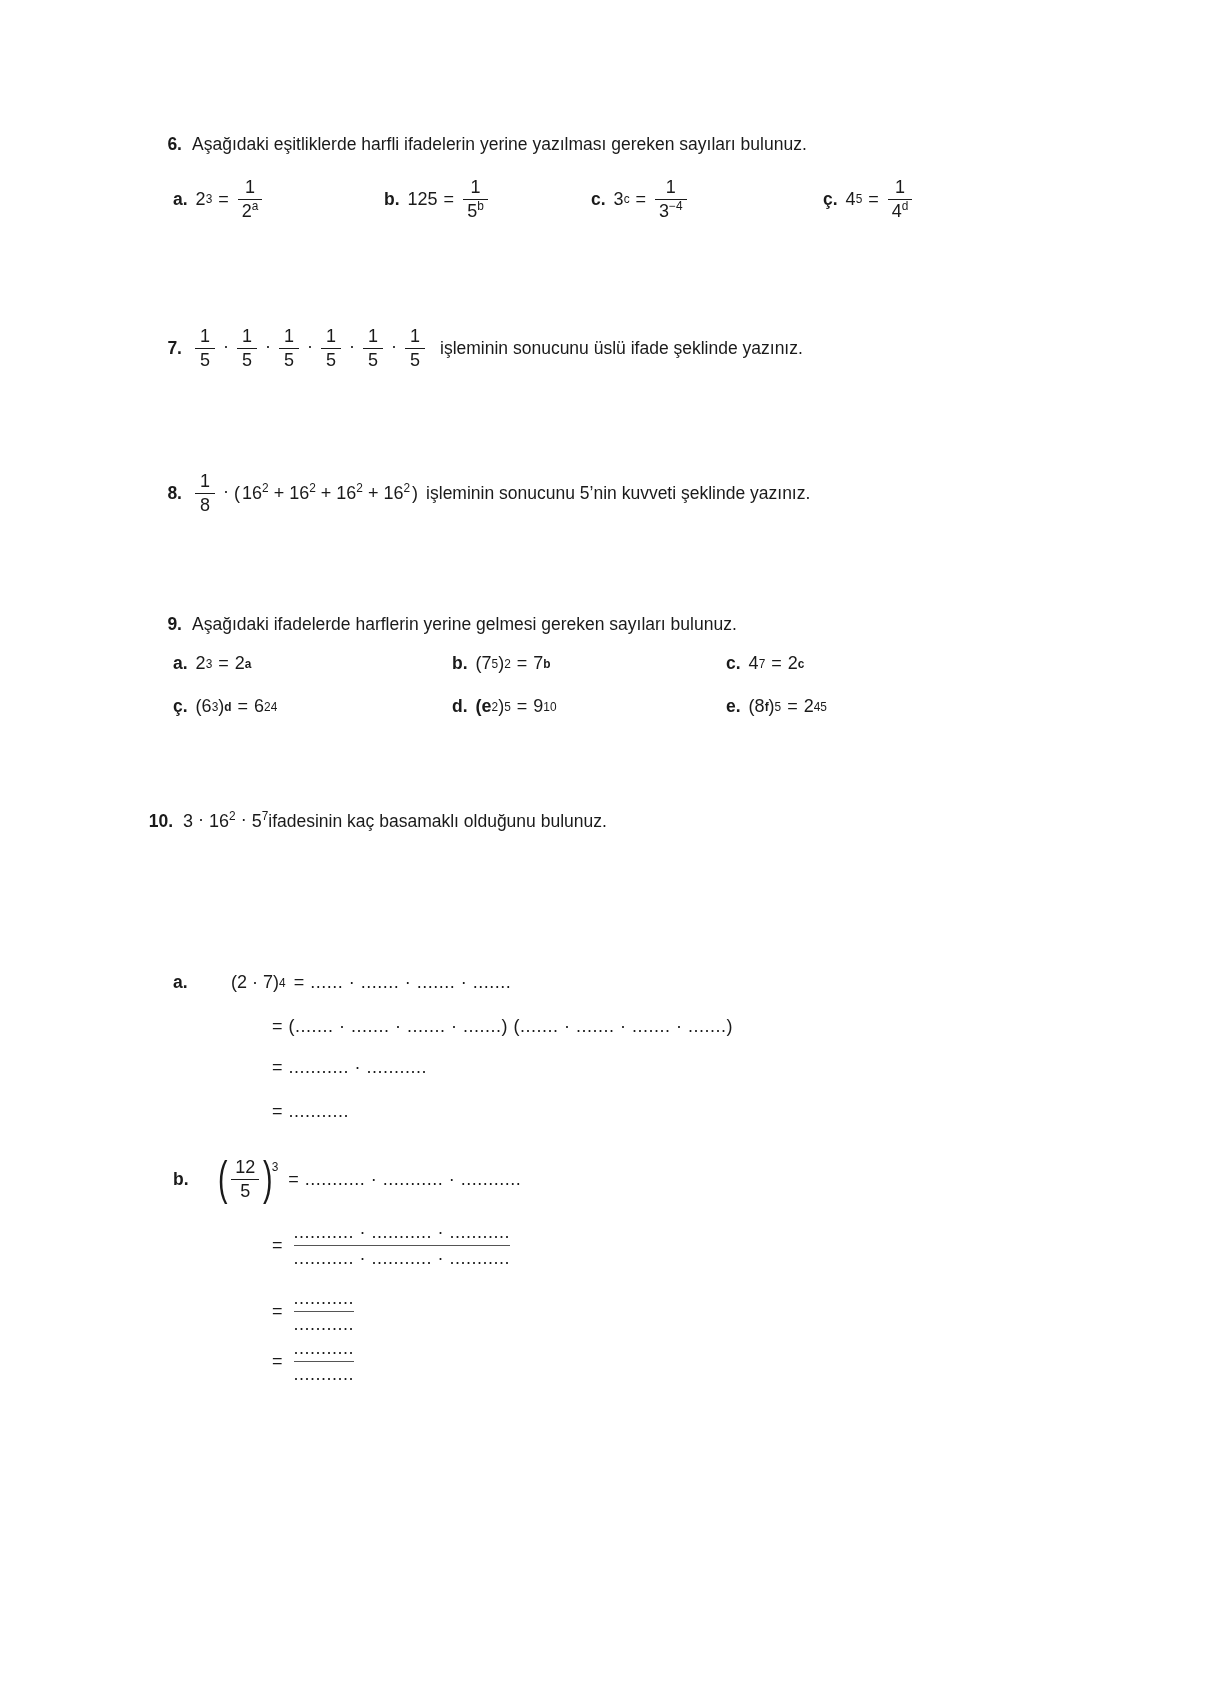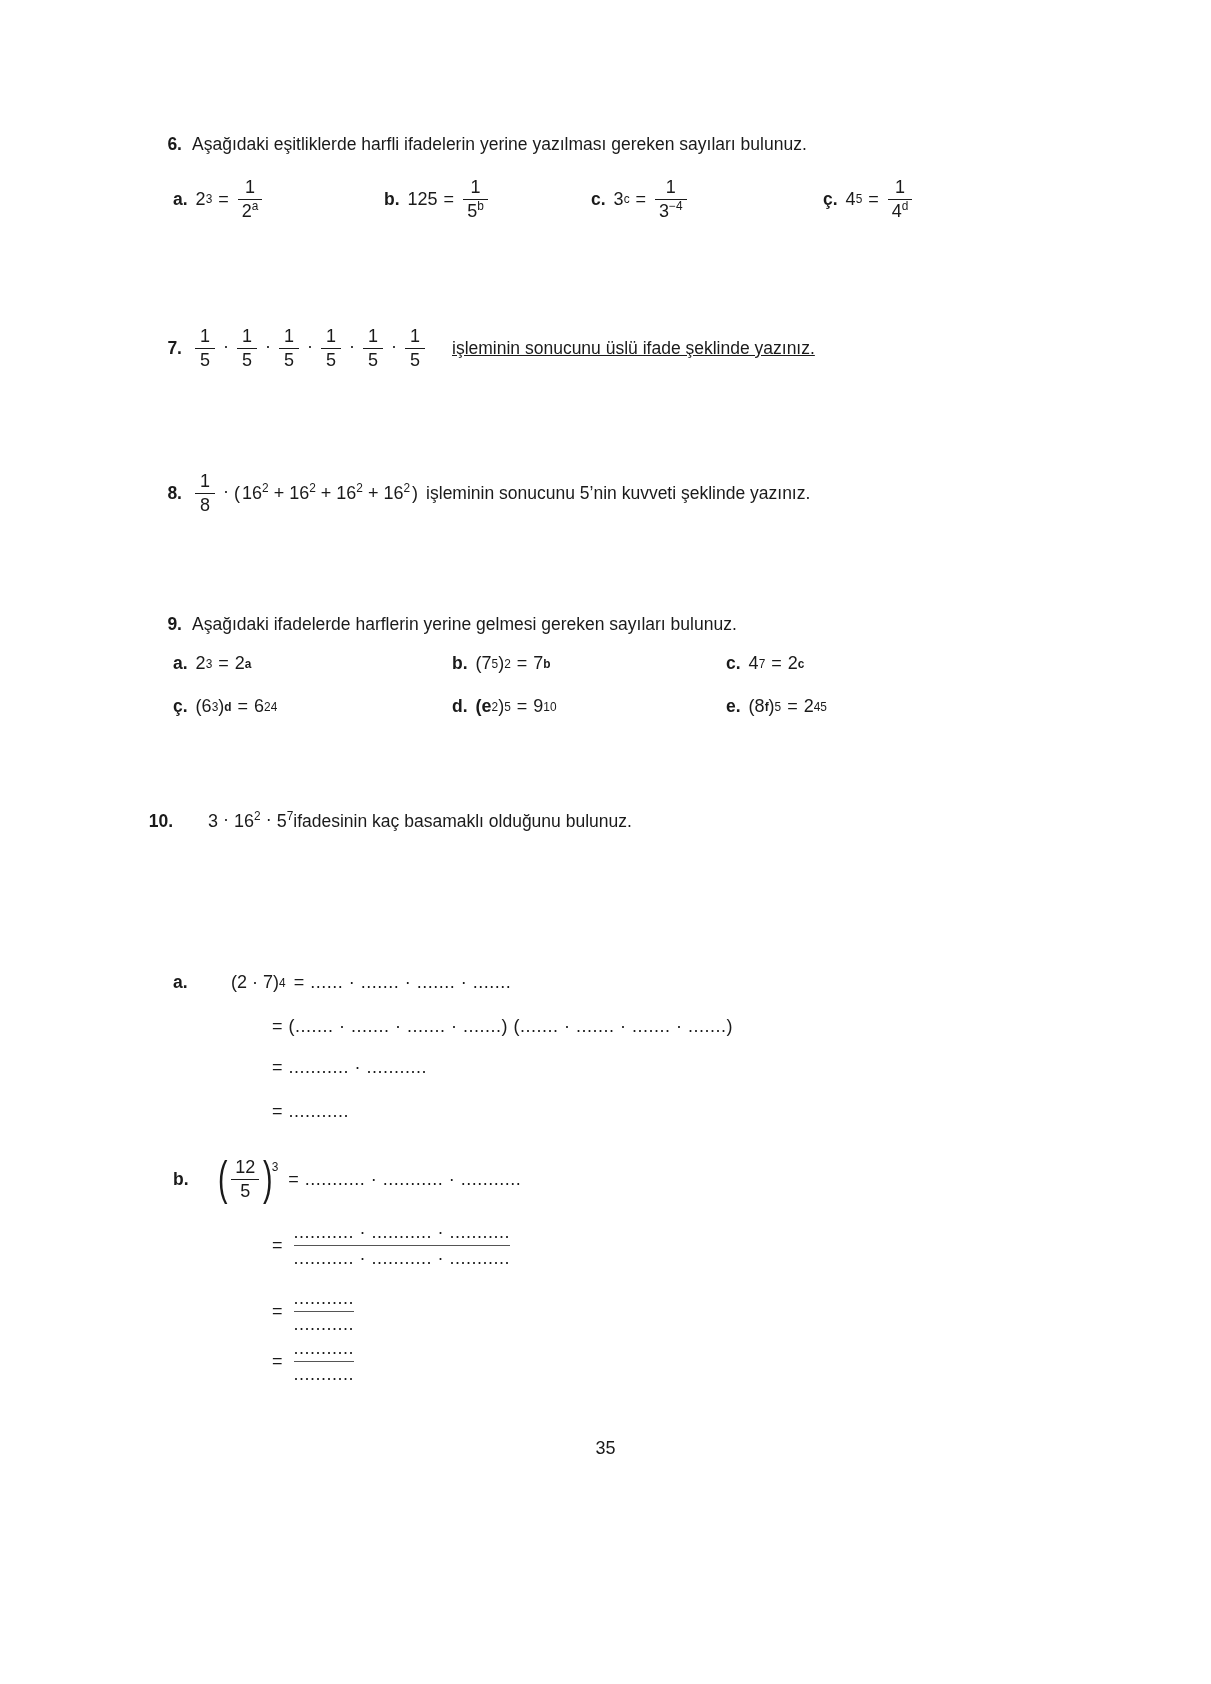--- a/index.html
+++ b/index.html
@@ -234,21 +234,21 @@
           <span class="num">1</span>
           <span class="bar"></span>
           <span class="den">5</span>
         </span>
       <span class="dotop">·</span>
       <span class="frac">
           <span class="num">1</span>
           <span class="bar"></span>
           <span class="den">5</span>
         </span>
-      <span class="prose" style="margin-left:24px;text-decoration:underline;">işleminin sonucunu üslü ifade şeklinde yazınız.</span>
+      <span class="prose" style="margin-left:12px;">işleminin sonucunu üslü ifade şeklinde yazınız.</span>
     </span>
   </div>
 
   <div style="position:absolute; left:148px; top:472px; display:flex; align-items:center;">
     <div class="q-num">8.</div>
     <span class="math" style="margin-left:10px;">
       <span class="frac">
           <span class="num">1</span>
           <span class="bar"></span>
           <span class="den">8</span>
@@ -341,21 +341,21 @@
       <span>(8</span>
         <sup class="expb">f</sup>
         <span>)</span>
         <sup class="exp">5</sup>
       <span style="padding:0 6px;">=</span>
       <span>2</span>
         <sup class="exp">45</sup>
     </span>
   </div>
 
-  <div style="position:absolute; left:139px; top:810px; display:flex; gap:25px;">
+  <div style="position:absolute; left:139px; top:810px; display:flex; ">
     <div class="q-num">10.</div>
     <span class="math" style="margin-left:10px;">
       <span>3</span>
       <span class="dotop">·</span>
       <span><span>16</span><sup class="exp">2</sup></span>
       <span class="dotop">·</span>
       <span><span>5</span><sup class="exp">7</sup></span>
       <span class="prose" style="margin-left:0;">ifadesinin kaç basamaklı olduğunu bulunuz.</span>
     </span>
   </div>
@@ -411,15 +411,14 @@
 
   <div style="position:absolute; left:272px; top:1338px; display:flex; align-items:center;" class="math">
     <span style="margin-right:8px;">=</span>
     <span class="dfrac">
       <span class="dots">...........</span>
       <span class="dbar"></span>
       <span class="dots">...........</span>
     </span>
   </div>
 
-  <div class="page-number" style="top:1438px;">35</div>
 
 </div>
 
 </body></html>

